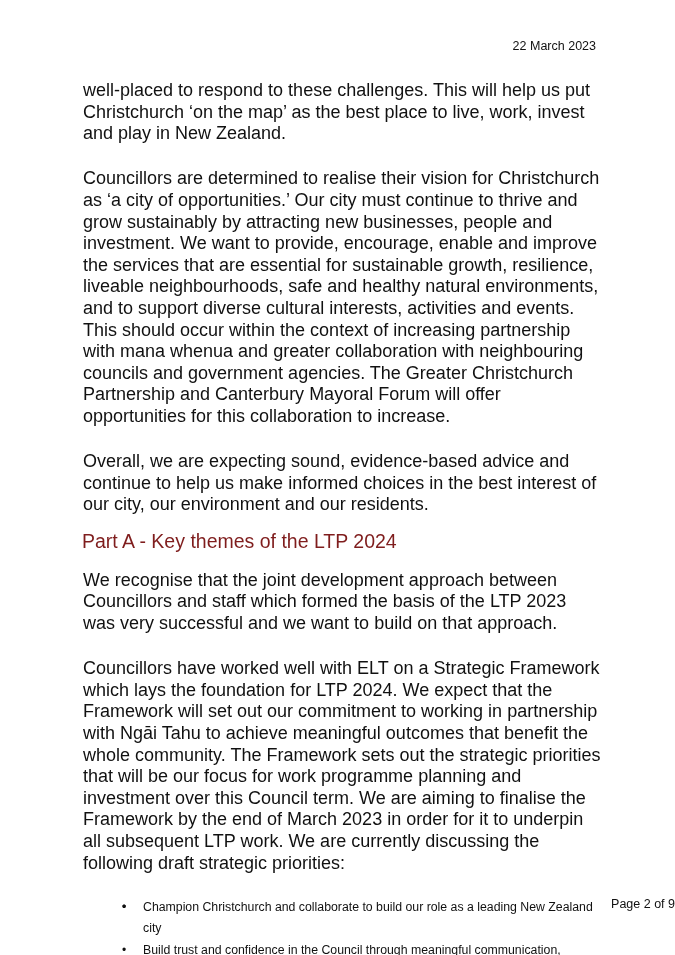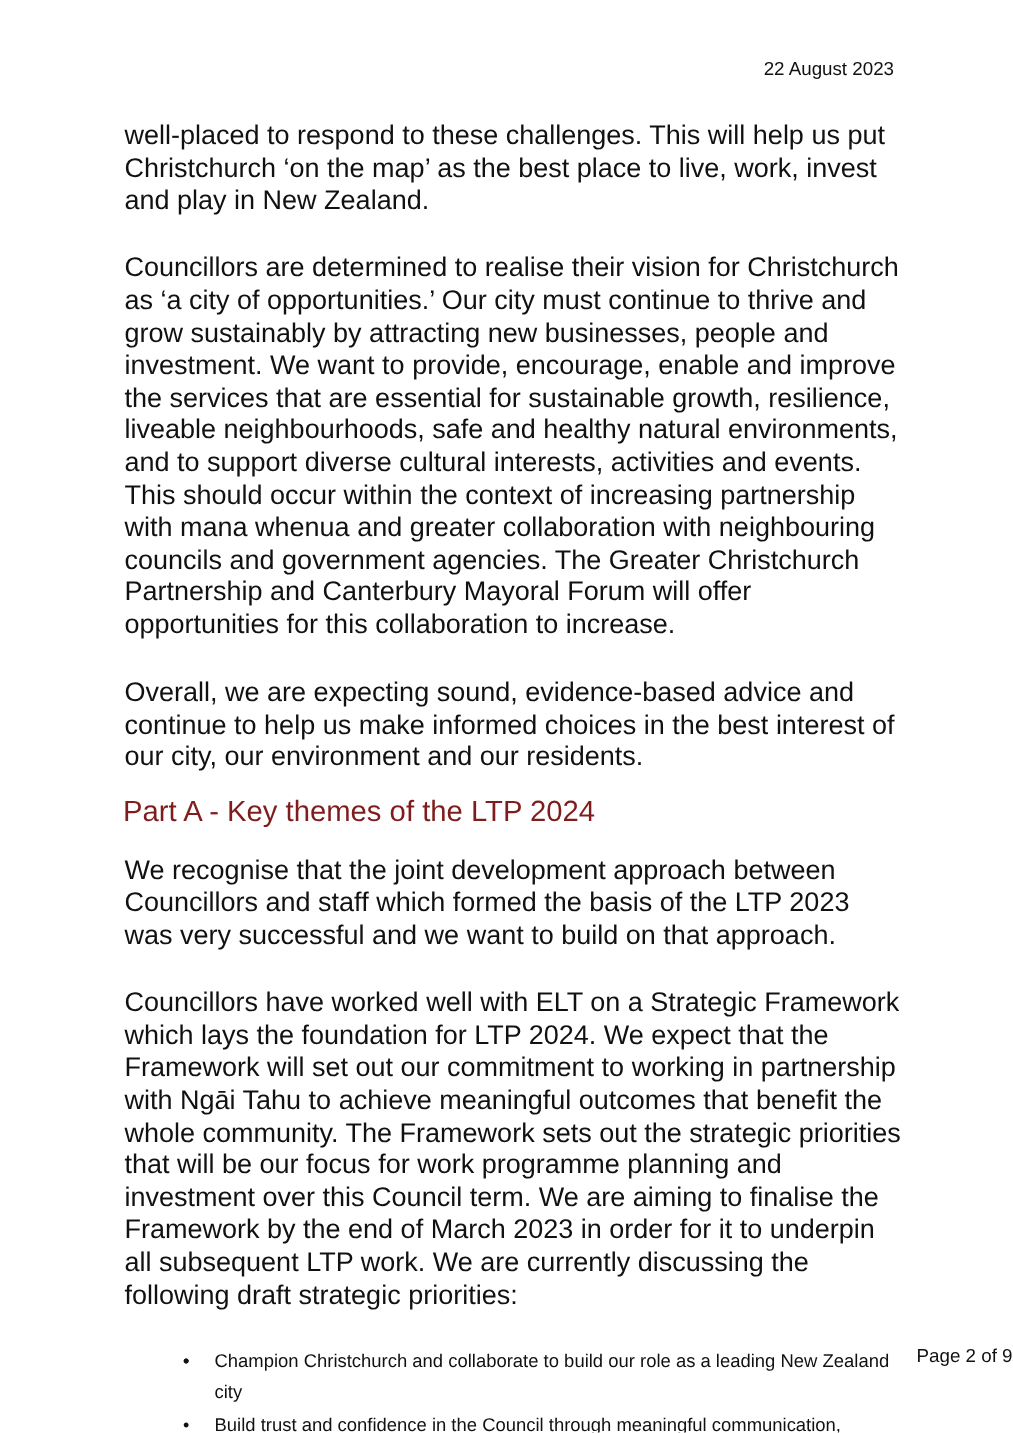--- a/index.html
+++ b/index.html
@@ -72,21 +72,21 @@
       text-align: right;
       font-size: 12.5px;
       line-height: 16px;
     }
   </style>
 </head>
 <body style="color: rgb(17, 17, 17);">
 
 <div class="page">
 
-  <div class="header-date">22 August 2023</div>
+  <div class="header-date">22 March 2023</div>
 
   <div class="content">
     <p class="para">well-placed to respond to these challenges. This will help us put Christchurch ‘on the map’ as the best place to live, work, invest and play in New Zealand.</p>
     <div class="gap"></div>
     <p class="para">Councillors are determined to realise their vision for Christchurch as ‘a city of opportunities.’ Our city must continue to thrive and grow sustainably by attracting new businesses, people and investment. We want to provide, encourage, enable and improve the services that are essential for sustainable growth, resilience, liveable neighbourhoods, safe and healthy natural environments, and to support diverse cultural interests, activities and events.  This should occur within the context of increasing partnership with mana whenua and greater collaboration with neighbouring councils and government agencies. The Greater Christchurch Partnership and Canterbury Mayoral Forum will offer opportunities for this collaboration to increase.</p>
     <div class="gap"></div>
     <p class="para">Overall, we are expecting sound, evidence-based advice and continue to help us make informed choices in the best interest of our city, our environment and our residents.</p>
 
     <h2 class="heading" style="color: #7f1d1d;">Part A - Key themes of the LTP 2024</h2>
 

